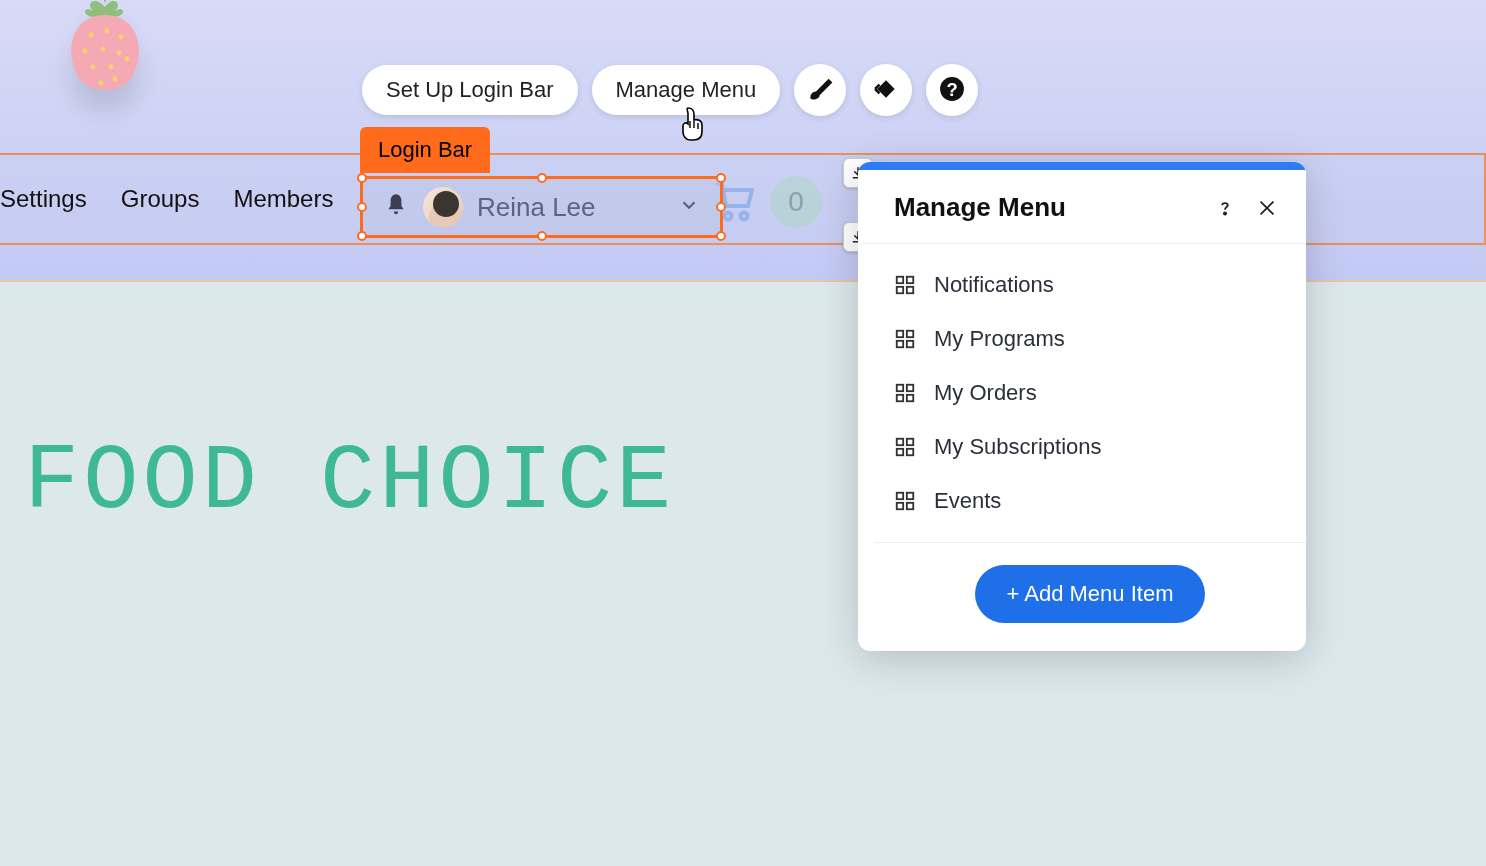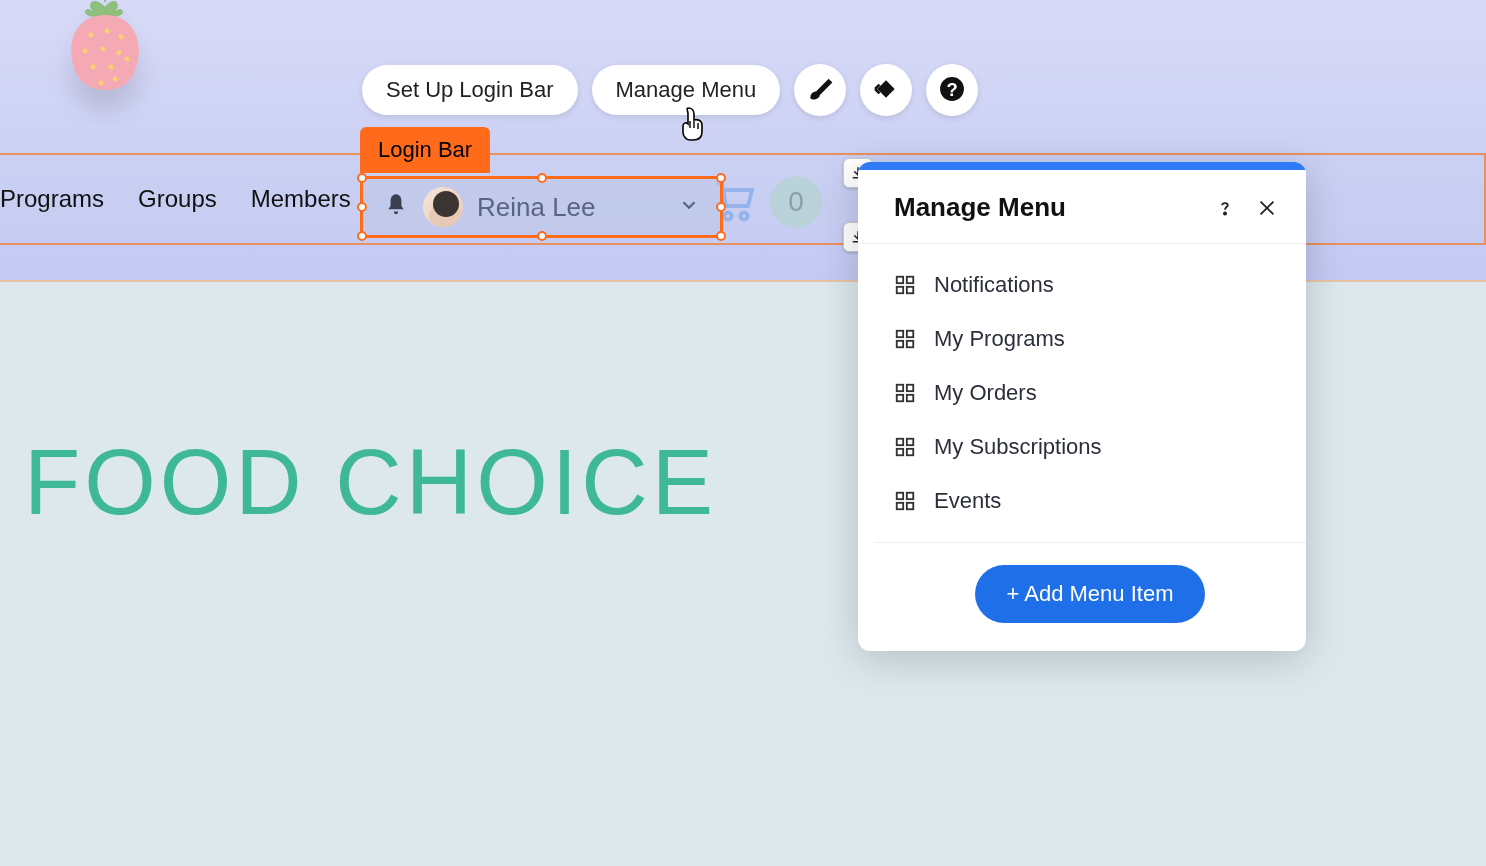--- a/index.html
+++ b/index.html
@@ -185,21 +185,21 @@
     background:#aed5c5;
     display:flex;align-items:center;justify-content:center;
     font-size:28px;color:#5a7a6c;
   }
 
   
   .page-title {
     position:absolute;
     left: 24px;
     top: 430px;
-    font-family: Liberation Sans, sans-serif;
+    font-family: Liberation Mono, monospace;
     font-size: 92px;
     letter-spacing: 4px;
     color: #3fb896;
     font-weight: 300;
   }
 
   
   .divider-fade{
     position:absolute;
     left:0;right:0;top:280px;height:2px;
@@ -302,21 +302,21 @@
   <svg viewBox="0 0 32 36">
       <path d="M10 2 C14 2 16 5 16 8 L16 14 C19 13 24 14 24 19 L24 26 C24 32 20 34 15 34 L12 34 C8 34 5 30 5 26 L5 20 C5 17 8 16 10 18 L10 8 C10 5 8 2 10 2 Z" fill="#fff" stroke="#000" stroke-width="1.6"></path>
       <path d="M12 15 L12 22 M16 15 L16 22 M20 17 L20 23" stroke="#000" stroke-width="1.4"></path>
     </svg>
 </div>
 
 <div class="selection-label">Login Bar</div>
 
 <div class="nav-strip">
   <div class="nav-links">
-    <span>Programs</span>
+    <span>Settings</span>
     <span>Groups</span>
     <span>Members</span>
   </div>
 </div>
 
 <div class="divider-fade"></div>
 
 <div class="attach-btn attach-top">
   <svg width="16" height="16" viewBox="0 0 24 24">
       <path d="M12 4 L12 14 M7 10 L12 15 L17 10 M5 19 L19 19" stroke="#222" stroke-width="2.2" fill="none" stroke-linecap="round"></path>

